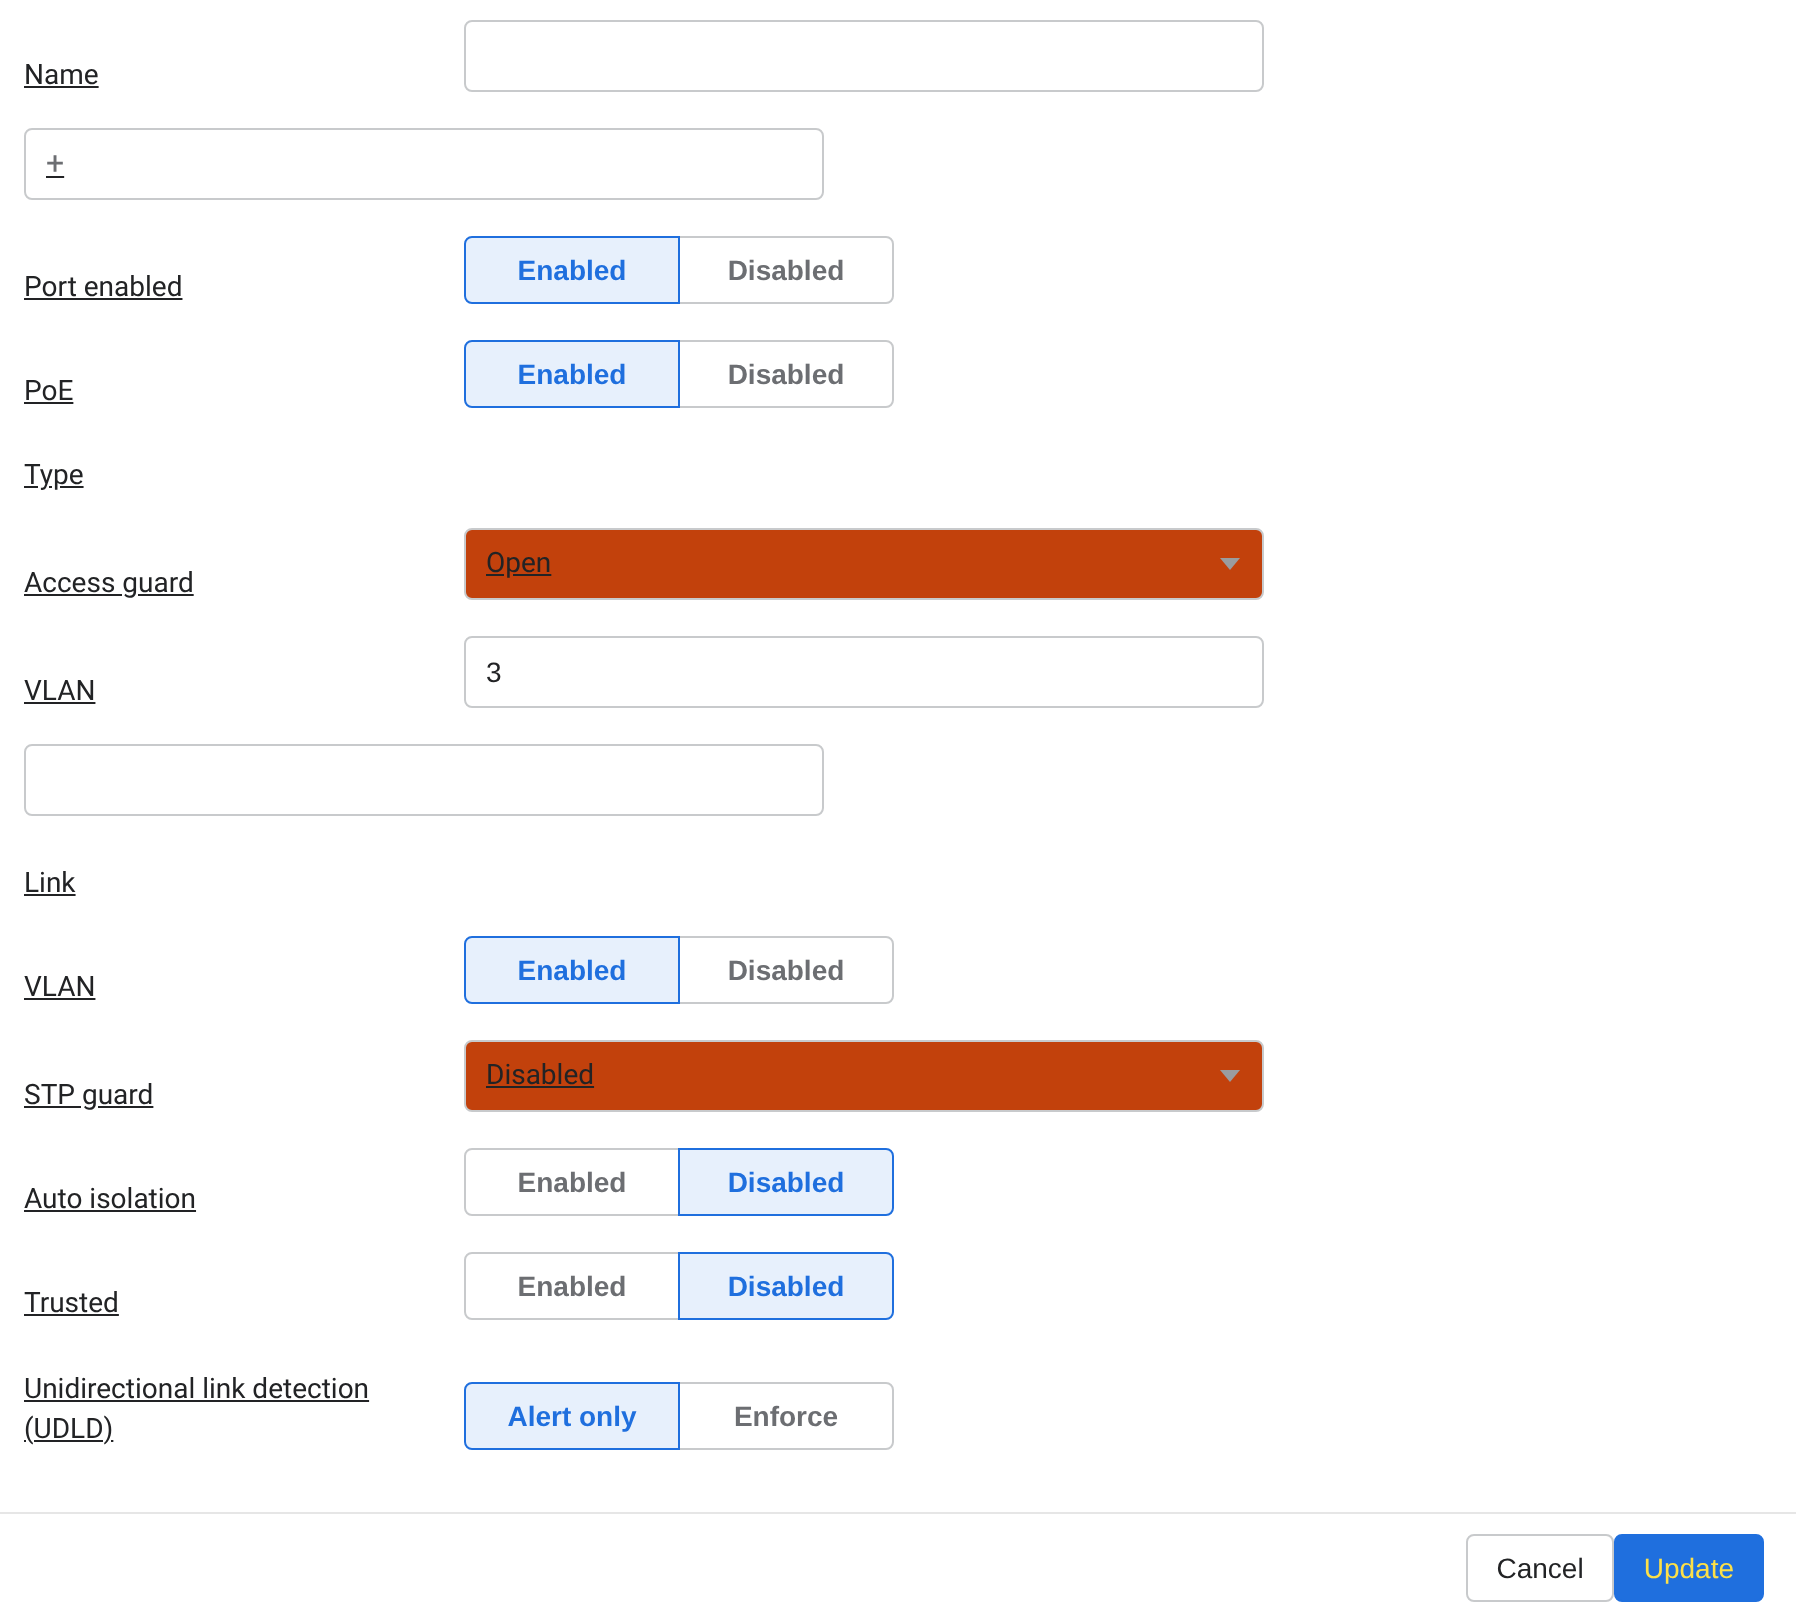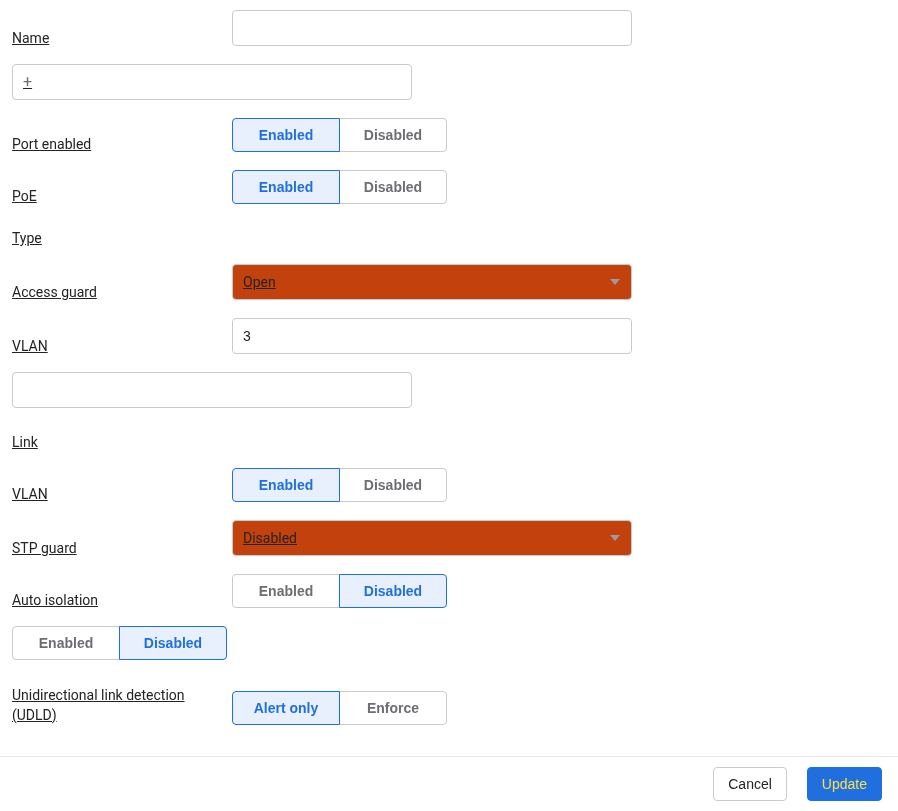--- a/index.html
+++ b/index.html
@@ -122,21 +122,21 @@
       bottom: 0;
       left: 0;
       right: 0;
       height: 55px;
       border-top: 1px solid #e6e6e6;
       background: #fff;
       display: flex;
       justify-content: flex-end;
       align-items: center;
       padding: 0 16px;
-      gap: 20px;
+      gap: 0;
     }
     .btn {
       height: 34px;
       padding: 0 14px;
       border-radius: 4px;
       font-size: 14px;
       font-weight: 400;
       cursor: pointer;
       border: 1px solid transparent;
     }
@@ -273,20 +273,21 @@
     <div class="form-label">Auto isolation</div>
     <div class="form-control">
       <div class="toggle-group">
         <button class="toggle-btn">Enabled</button>
         <button class="toggle-btn active">Disabled</button>
       </div>
     </div>
   </div>
 
   <div class="form-row">
+    <div class="form-label">Trusted</div>
     <div class="form-control">
       <div class="toggle-group">
         <button class="toggle-btn">Enabled</button>
         <button class="toggle-btn active">Disabled</button>
       </div>
     </div>
   </div>
 
   <div class="form-row" style="margin-bottom:0;">
     <div class="form-label multiline-label">Unidirectional link detection (UDLD)</div>

